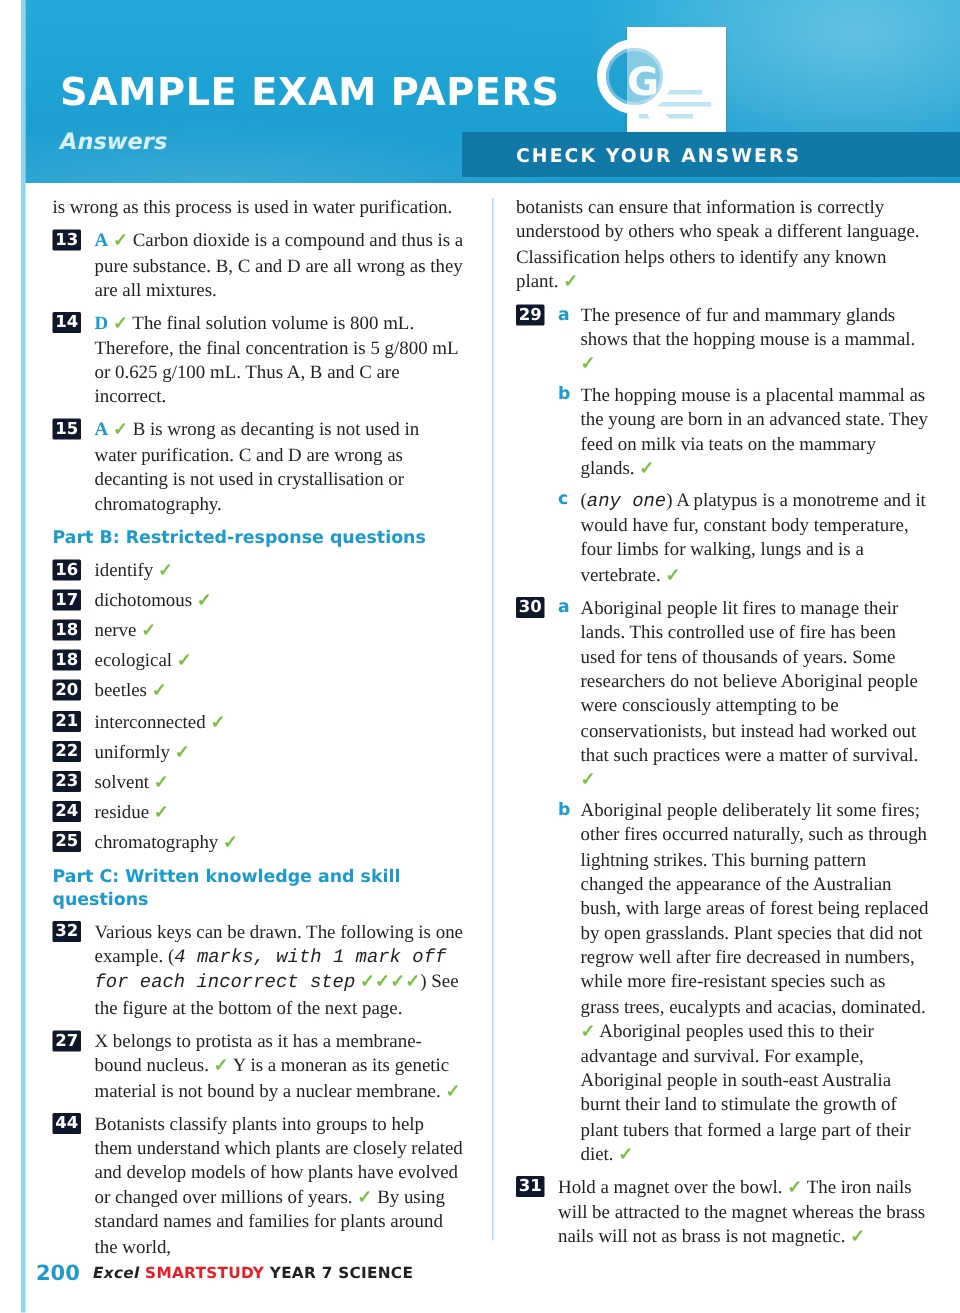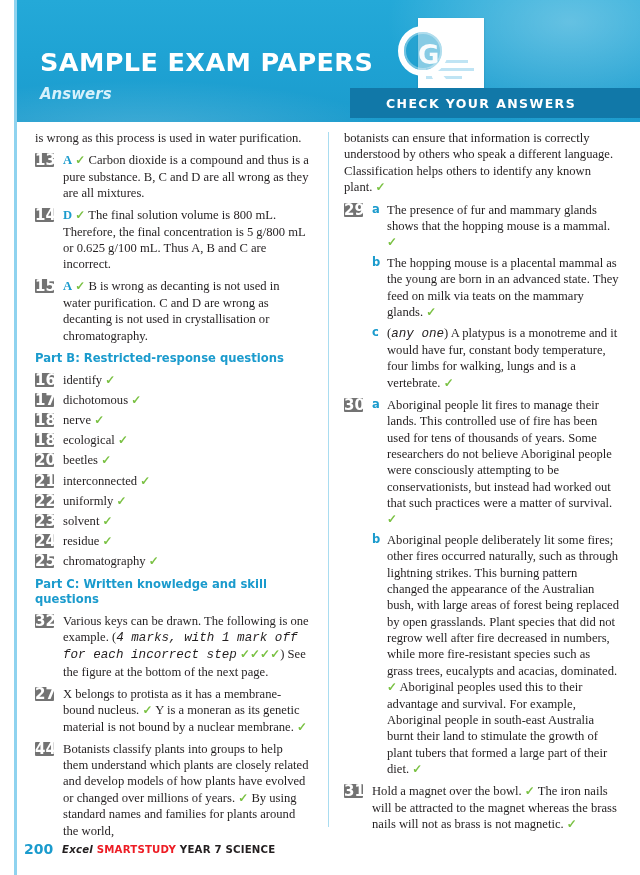--- a/index.html
+++ b/index.html
@@ -68,21 +68,21 @@
     left: 23px; top: 85px;
     font-family: "DejaVu Sans", sans-serif;
     font-style: italic;
     font-weight: bold;
     font-size: 15px;
     color: #d7f1fb;
   }
   .check-bar {
     position: absolute;
     right: 0; top: 88px;
-    width: 290px; height: 30px;
+    width: 332px; height: 30px;
     background: #1178a8;
   }
   .check-bar span {
     position: absolute;
     left: 36px; top: 8px;
     font-family: "DejaVu Sans", sans-serif;
     font-weight: bold;
     font-size: 12.5px;
     letter-spacing: 1.4px;
     color: #ffffff;
@@ -162,24 +162,24 @@
   }
   .item {
     position: relative;
     padding-left: 28px;
     margin-bottom: 5.5px;
   }
   .num {
     position: absolute;
     left: 0; top: 1px;
     width: 19px; height: 14px;
-    background: #737373;
+    background: #0f172a;
     color: #ffffff;
     font-family: "DejaVu Sans", sans-serif;
-    font-size: 15px;
+    font-size: 11px;
     font-weight: bold;
     text-align: center;
     line-height: 14px;
     border-radius: 1px;
   }
   .item-text { display: block; }
   .sub {
     position: relative;
     padding-left: 15px;
     margin-bottom: 4px;

